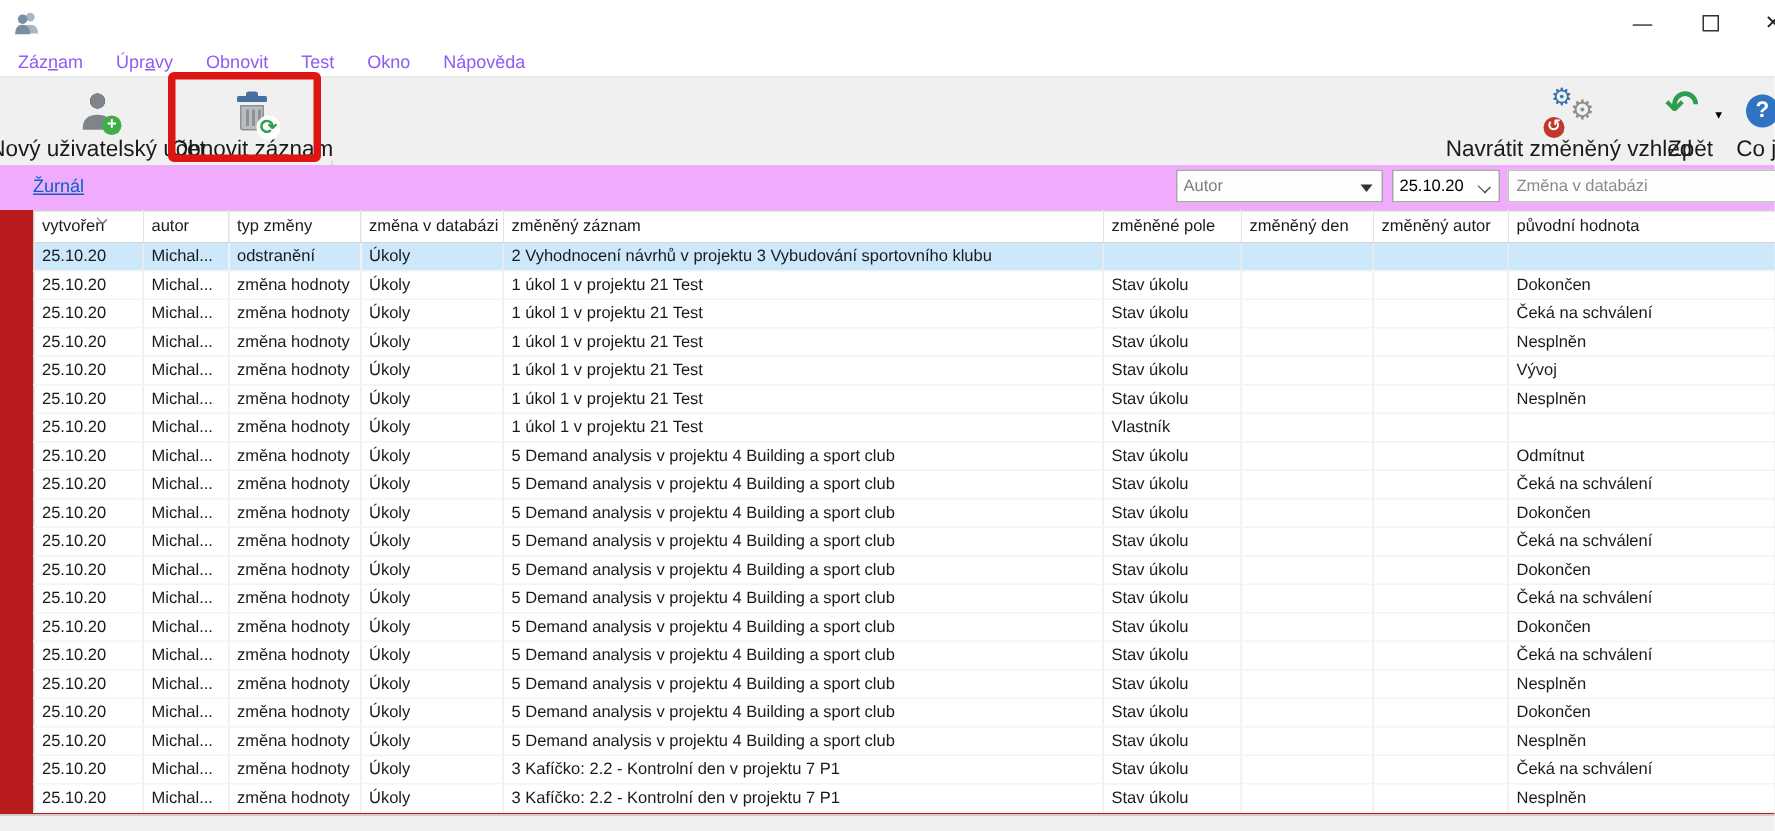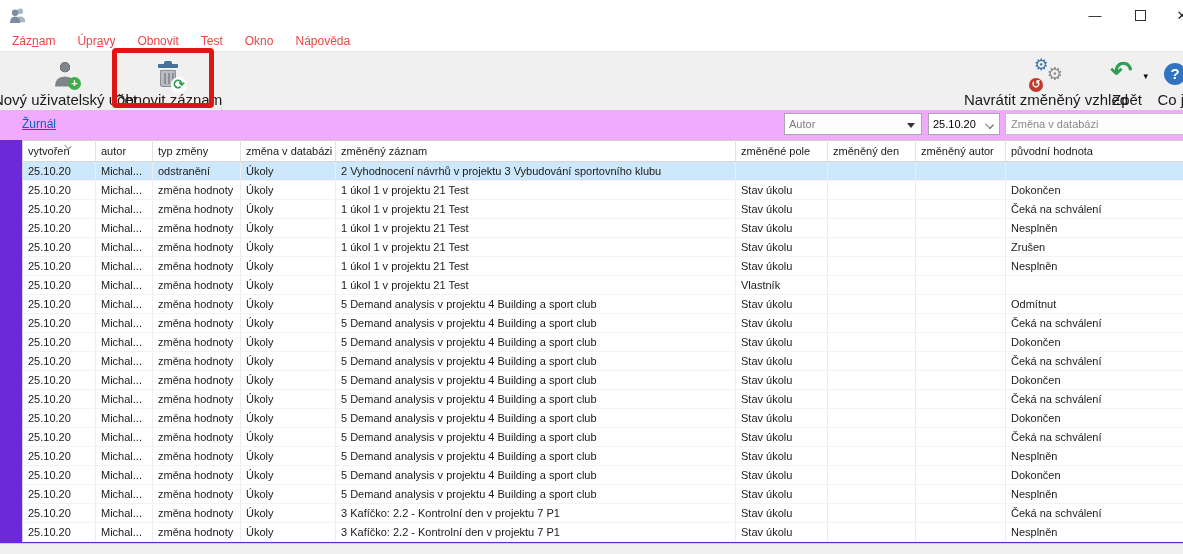--- a/index.html
+++ b/index.html
@@ -12,21 +12,21 @@
   #title-text { position:absolute; left:33px; top:8px; font-size:12px; color:#000; white-space:nowrap; }
   .winbtn { position:absolute; top:0; width:36px; height:30px; display:flex; align-items:center; justify-content:center;
     font-size:13px; color:#222; }
   #btn-min { left:1077px; }
   #btn-max { left:1122px; }
   #btn-max .sq { width:11px; height:11px; border:1px solid #333; }
   #btn-close { left:1167px; width:30px; }
 
   
   #menubar { position:absolute; left:0; top:30px; width:1183px; height:21px; background:#fff; display:flex; align-items:center; }
-  .menu-item { font-size:12px; color:#ef4444; padding:2px 10px; margin-left:2px; white-space:nowrap; cursor:default; }
+  .menu-item { font-size:12px; color:#8b5cf6; padding:2px 10px; margin-left:2px; white-space:nowrap; cursor:default; }
   .menu-item u { text-decoration:underline; }
 
   
   #toolbar { position:absolute; left:0; top:51px; width:1183px; height:59px; background:#f0f0f0; border-top:1px solid #e6e6e6; }
   .tbtn { position:absolute; display:flex; flex-direction:column; align-items:center; justify-content:flex-end; height:52px; top:4px; }
   .tbtn .lbl { font-size:15px; color:#1a1a1a; white-space:nowrap; margin-top:0; }
   .ticon { position:relative; width:34px; height:32px; }
 
   
   .person { position:absolute; left:7px; top:2px; width:20px; height:26px; }
@@ -70,21 +70,21 @@
   #author-combo { left:784px; width:138px; color:#7d7d7d; }
   #author-combo .tri { position:absolute; right:6px; top:9px; width:0; height:0;
     border-left:4px solid transparent; border-right:4px solid transparent; border-top:5px solid #333; }
   #date-combo { left:928px; width:72px; color:#000; background:#fff; }
   #date-combo .chev { position:absolute; right:6px; top:7px; width:7px; height:7px;
     border-right:1px solid #555; border-bottom:1px solid #555; transform:rotate(45deg) scale(1,.8); }
   #change-filter { position:absolute; left:1005px; top:3px; width:190px; height:22px; background:#fdfdfd;
     border:1px solid #c0c0c0; font-size:11px; color:#8a8a8a; display:flex; align-items:center; padding:0 5px; }
 
   
-  #table-wrap { position:absolute; left:0; top:140px; width:1183px; height:403px; background:#6d28d9; }
+  #table-wrap { position:absolute; left:0; top:140px; width:1183px; height:403px; background:#b91c1c; }
   #grid { position:absolute; left:22px; top:0; width:1161px; background:#fff;
     border-left:1px solid #cfcfcf; border-top:1px solid #cfcfcf; border-collapse:collapse; table-layout:fixed; }
   #grid th { height:21px; font-weight:normal; font-size:11px; text-align:left; padding:0 0 0 5px;
     border-right:1px solid #e3e3e3; border-bottom:1px solid #d6d6d6; background:#fff; white-space:nowrap; overflow:hidden; position:relative; }
   #grid td { height:19px; font-size:11px; padding:0 0 0 5px; border-right:1px solid #ededed;
     border-bottom:1px solid #f3f3f3; white-space:nowrap; overflow:hidden; }
   #grid tr.selected td { background:#cde8fa; }
   #sort-chevron { position:absolute; left:42px; top:2px; width:7px; height:7px; }
   #sort-chevron span { display:block; width:6px; height:6px; border-right:1px solid #777; border-bottom:1px solid #777;
     transform:rotate(45deg) scale(1,.7); }
@@ -268,21 +268,21 @@
         </tr>
         <tr>
           <td>25.10.20</td>
           <td>Michal...</td>
           <td>změna hodnoty</td>
           <td>Úkoly</td>
           <td>1 úkol 1 v projektu 21 Test</td>
           <td>Stav úkolu</td>
           <td></td>
           <td></td>
-          <td>Zrušen</td>
+          <td>Vývoj</td>
         </tr>
         <tr>
           <td>25.10.20</td>
           <td>Michal...</td>
           <td>změna hodnoty</td>
           <td>Úkoly</td>
           <td>1 úkol 1 v projektu 21 Test</td>
           <td>Stav úkolu</td>
           <td></td>
           <td></td>

